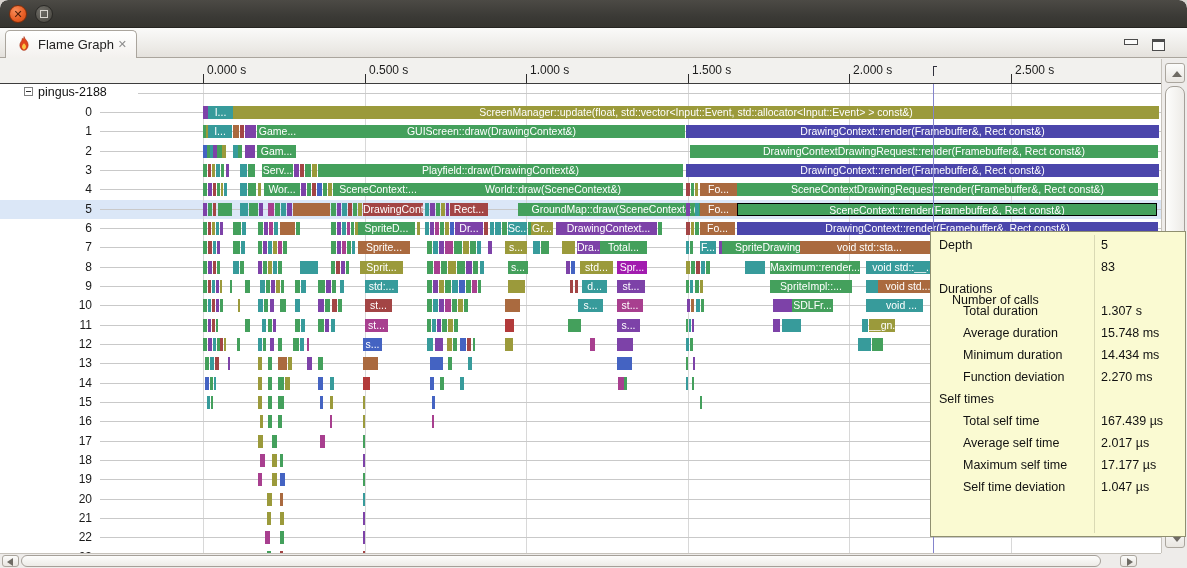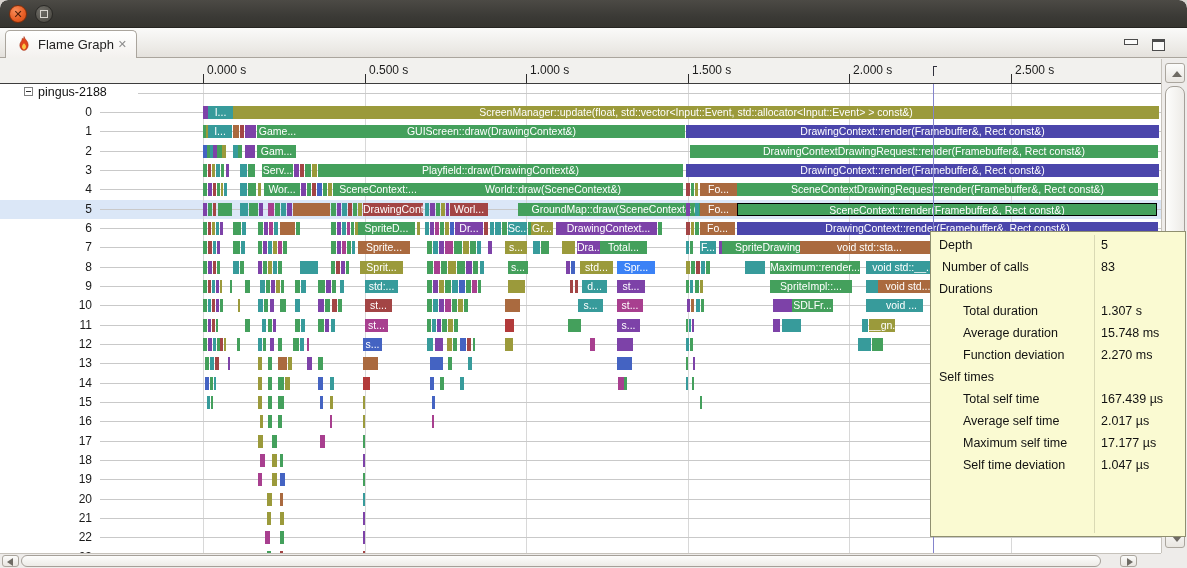--- a/index.html
+++ b/index.html
@@ -239,21 +239,21 @@
       <div class="blk" style="left: 342px; width: 5px; top: 119px; background: rgb(55, 155, 155);"></div>
       <div class="blk" style="left: 348px; width: 4px; top: 119px; background: rgb(163, 69, 69);"></div>
       <div class="blk" style="left: 353px; width: 4px; top: 119px; background: rgb(68, 160, 92);"></div>
       <div class="blk" style="left: 358px; width: 4px; top: 119px; background: rgb(155, 154, 59);"></div>
       <div class="blk" style="left: 363px; width: 60px; top: 119px; background: rgb(163, 69, 69);">DrawingConte...</div>
       <div class="blk" style="left: 425px; width: 4px; top: 119px; background: rgb(55, 155, 155);"></div>
       <div class="blk" style="left: 430px; width: 5px; top: 119px; background: rgb(125, 66, 168);"></div>
       <div class="blk" style="left: 436px; width: 4px; top: 119px; background: rgb(68, 160, 92);"></div>
       <div class="blk" style="left: 441px; width: 4px; top: 119px; background: rgb(155, 154, 59);"></div>
       <div class="blk" style="left: 446px; width: 3px; top: 119px; background: rgb(125, 66, 168);"></div>
-      <div class="blk" style="left: 450px; width: 38px; top: 119px; background: rgb(163, 69, 69);">Worl...</div>
+      <div class="blk" style="left: 450px; width: 38px; top: 119px; background: rgb(163, 69, 69);">Rect...</div>
       <div class="blk" style="left: 518px; width: 191px; top: 119px; background: rgb(68, 160, 92);">GroundMap::draw(SceneContext&amp;)</div>
       <div class="blk" style="left: 686px; width: 4px; top: 119px; background: rgb(125, 66, 168);"></div>
       <div class="blk" style="left: 691px; width: 3px; top: 119px; background: rgb(68, 160, 92);"></div>
       <div class="blk" style="left: 695px; width: 4px; top: 119px; background: rgb(55, 155, 155);"></div>
       <div class="blk" style="left: 700px; width: 37px; top: 119px; background: rgb(170, 106, 63);">Fo...</div>
       <div class="blk sel" style="left: 737px; width: 420px; top: 119px; background: rgb(68, 160, 92);">SceneContext::render(Framebuffer&amp;, Rect const&amp;)</div>
       <div class="blk" style="left: 203px; width: 4px; top: 138px; background: rgb(68, 160, 92);"></div>
       <div class="blk" style="left: 208px; width: 3px; top: 138px; background: rgb(163, 69, 69);"></div>
       <div class="blk" style="left: 212px; width: 3px; top: 138px; background: rgb(155, 154, 59);"></div>
       <div class="blk" style="left: 216px; width: 3px; top: 138px; background: rgb(55, 155, 155);"></div>
@@ -358,21 +358,21 @@
       <div class="blk" style="left: 441px; width: 6px; top: 177px; background: rgb(68, 160, 92);"></div>
       <div class="blk" style="left: 448px; width: 8px; top: 177px; background: rgb(155, 154, 59);"></div>
       <div class="blk" style="left: 457px; width: 8px; top: 177px; background: rgb(68, 160, 92);"></div>
       <div class="blk" style="left: 466px; width: 6px; top: 177px; background: rgb(125, 66, 168);"></div>
       <div class="blk" style="left: 473px; width: 5px; top: 177px; background: rgb(68, 160, 92);"></div>
       <div class="blk" style="left: 480px; width: 4px; top: 177px; background: rgb(55, 155, 155);"></div>
       <div class="blk" style="left: 508px; width: 20px; top: 177px; background: rgb(68, 160, 92);">s...</div>
       <div class="blk" style="left: 566px; width: 4px; top: 177px; background: rgb(125, 66, 168);"></div>
       <div class="blk" style="left: 571px; width: 4px; top: 177px; background: rgb(68, 99, 194);"></div>
       <div class="blk" style="left: 580px; width: 33px; top: 177px; background: rgb(155, 154, 59);">std...</div>
-      <div class="blk" style="left: 617px; width: 38px; top: 177px; background: #3b82f6;">Spr...</div>
+      <div class="blk" style="left: 617px; width: 30px; top: 177px; background: #a21caf;">Spr...</div>
       <div class="blk" style="left: 686px; width: 4px; top: 177px; background: rgb(155, 154, 59);"></div>
       <div class="blk" style="left: 691px; width: 4px; top: 177px; background: rgb(68, 160, 92);"></div>
       <div class="blk" style="left: 696px; width: 4px; top: 177px; background: rgb(163, 69, 69);"></div>
       <div class="blk" style="left: 701px; width: 4px; top: 177px; background: rgb(55, 155, 155);"></div>
       <div class="blk" style="left: 706px; width: 4px; top: 177px; background: rgb(68, 160, 92);"></div>
       <div class="blk" style="left: 745px; width: 20px; top: 177px; background: rgb(55, 155, 155);"></div>
       <div class="blk" style="left: 770px; width: 90px; top: 177px; background: rgb(68, 160, 92);">Maximum::render...</div>
       <div class="blk" style="left: 866px; width: 75px; top: 177px; background: rgb(55, 155, 155);">void std::__...</div>
       <div class="blk" style="left: 203px; width: 4px; top: 196px; background: rgb(68, 160, 92);"></div>
       <div class="blk" style="left: 208px; width: 3px; top: 196px; background: rgb(163, 69, 69);"></div>
@@ -606,36 +606,40 @@
   <div class="corner"></div>
 
   <div class="tooltip">
     <div class="tt-sep"></div>
     <div class="tt-body" id="tt-body">
         <div class="tt-row">
           <span class="tt-label" style="left: 8px;">Depth</span>
           <span class="tt-value">5</span>
         </div>
         <div class="tt-row">
-          <span class="tt-label" style="left: 11px;">Number of calls</span>
+          <span class="tt-label" style="left: 21px; margin-top: 33px;">Number of calls</span>
           <span class="tt-value">83</span>
         </div>
         <div class="tt-row">
           <span class="tt-label" style="left: 8px;">Durations</span>
           <span class="tt-value"></span>
         </div>
         <div class="tt-row">
           <span class="tt-label" style="left: 32px;">Total duration</span>
           <span class="tt-value">1.307 s</span>
         </div>
         <div class="tt-row">
           <span class="tt-label" style="left: 32px;">Average duration</span>
           <span class="tt-value">15.748 ms</span>
         </div>
         <div class="tt-row">
+          <span class="tt-label" style="left: 32px;">Minimum duration</span>
+          <span class="tt-value">14.434 ms</span>
+        </div>
+        <div class="tt-row">
           <span class="tt-label" style="left: 32px;">Function deviation</span>
           <span class="tt-value">2.270 ms</span>
         </div>
         <div class="tt-row">
           <span class="tt-label" style="left: 8px;">Self times</span>
           <span class="tt-value"></span>
         </div>
         <div class="tt-row">
           <span class="tt-label" style="left: 32px;">Total self time</span>
           <span class="tt-value">167.439 µs</span>

